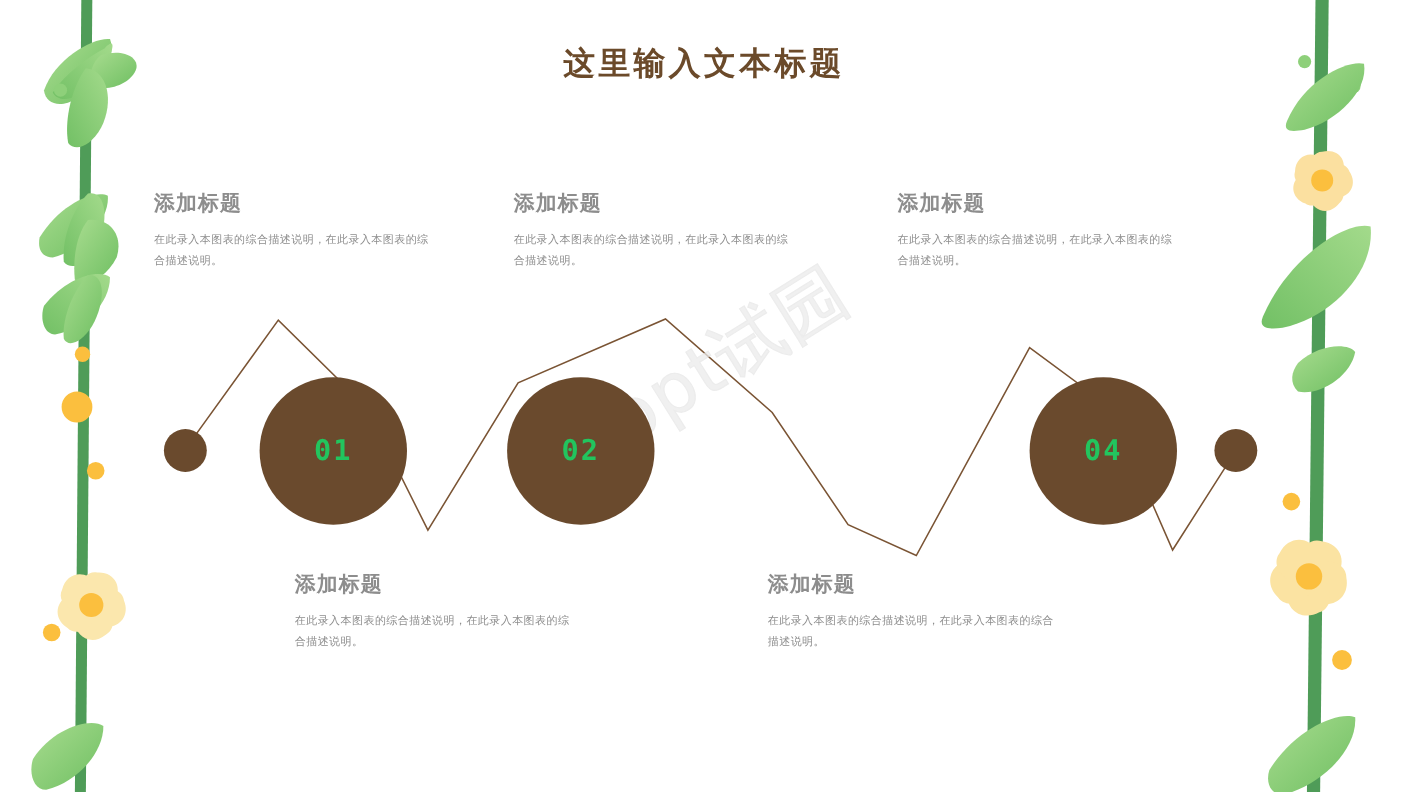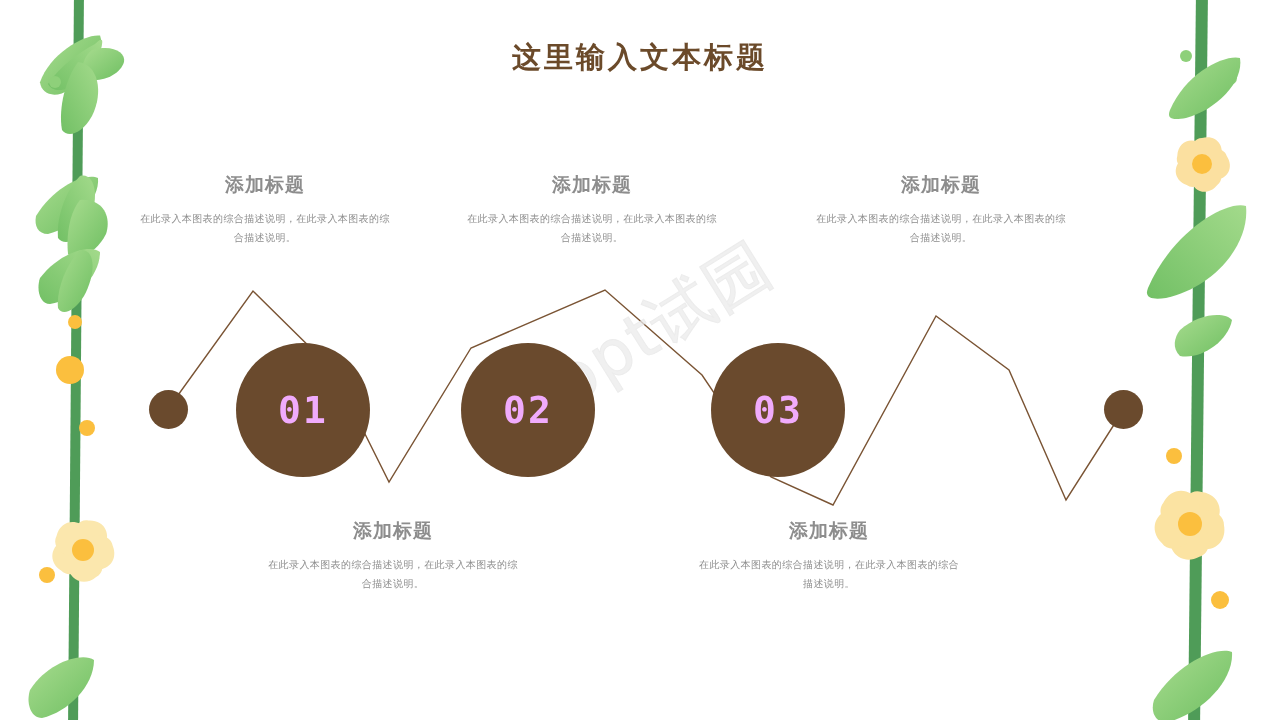--- a/index.html
+++ b/index.html
@@ -30,21 +30,21 @@
   .title{
     position:absolute;left:0;right:0;top:38px;
     text-align:center;
     font-size:29px;font-weight:bold;
     color:#6b4a2a;
     letter-spacing:3px;
     font-family:Liberation Sans, sans-serif;
   }
 
   
-  .tblock{position:absolute;text-align:center;}
+  .tblock{position:absolute;text-align:left;}
   .tblock .t-head{
     font-size:19px;font-weight:bold;color:#8d8d8d;
     letter-spacing:1px;margin-bottom:12px;
     font-family:"DejaVu Sans","Liberation Sans",sans-serif;
   }
   .tblock .t-body{
     font-size:10px;color:#8d8d8d;line-height:1.85;
     letter-spacing:.4px;
     font-family:"DejaVu Sans","Liberation Sans",sans-serif;
   }
@@ -55,21 +55,21 @@
   .tb4{left:268px;top:518px;width:250px;}
   .tb5{left:698px;top:518px;width:262px;}
 
   
   .circ{
     position:absolute;border-radius:50%;
     background:#6a4a2d;
     display:flex;align-items:center;justify-content:center;
   }
   .circ .num{
-    color:#f0abfc;font-size:38px;font-weight:bold;letter-spacing:2px;
+    color:#22c55e;font-size:26px;font-weight:bold;letter-spacing:2px;
     font-family:"DejaVu Sans Mono","Liberation Mono",monospace;
   }
   .c1{left:236px;top:343px;width:134px;height:134px;}
   .c2{left:461px;top:343px;width:134px;height:134px;}
   .c3{left:711px;top:343px;width:134px;height:134px;}
   .c4{left:936px;top:343px;width:134px;height:134px;}
   .cap-l{left:149px;top:390px;width:39px;height:39px;}
   .cap-r{left:1104px;top:390px;width:39px;height:39px;}
 </style>
 </head>
@@ -197,19 +197,19 @@
   </div>
 
   <div class="circ cap-l"></div>
 
   <div class="circ c1">
     <span class="num">01</span>
   </div>
   <div class="circ c2">
     <span class="num">02</span>
   </div>
-  <div class="circ c3">
-    <span class="num">03</span>
+  <div class="circ c4">
+    <span class="num">04</span>
   </div>
 
   <div class="circ cap-r"></div>
 
 </div>
 
 </body></html>

